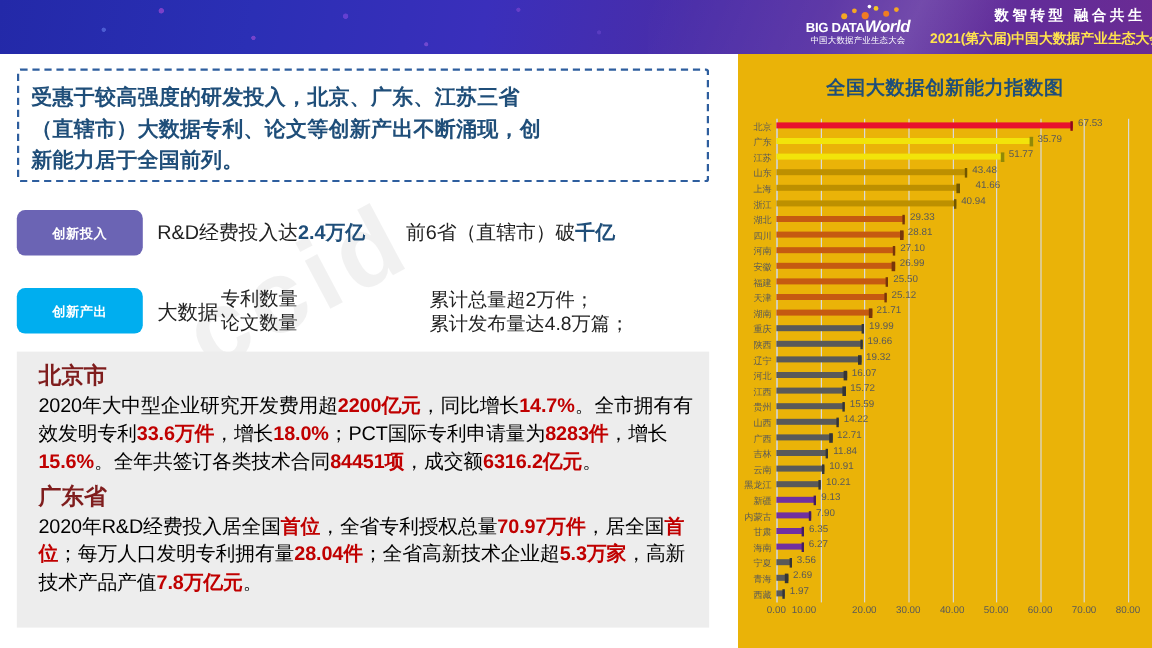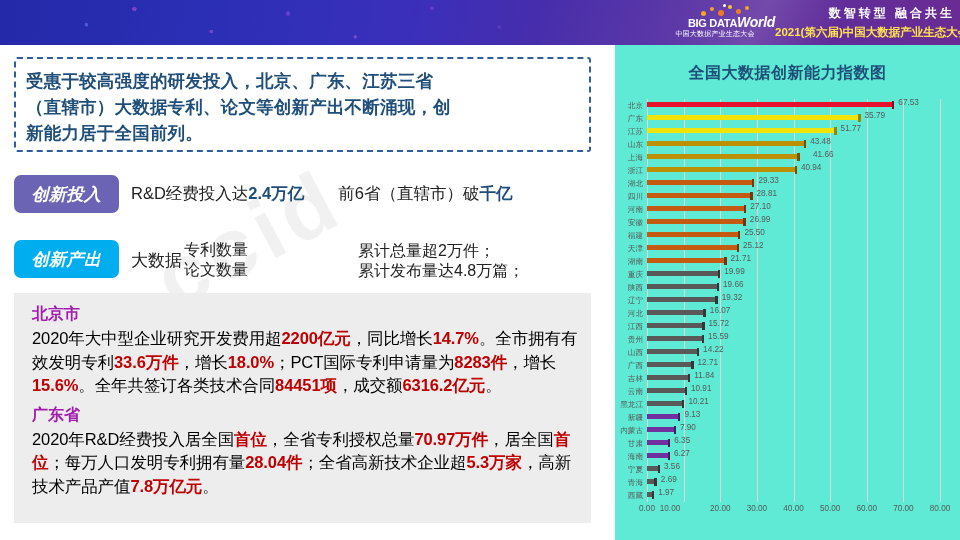--- a/index.html
+++ b/index.html
@@ -30,21 +30,21 @@
   .banner-title{
     position:absolute;left:12px;top:7px;
     font-size:21px;font-weight:bold;color:#FFF100;
     letter-spacing:.5px;white-space:nowrap;
     text-shadow:0 1px 2px rgba(0,0,0,.35);
   }
   .logo-block{position:absolute;left:655px;top:4px;width:120px;height:38px;}
   .logo-dots{position:absolute;left:40px;top:0px;width:70px;height:14px;}
   .logo-dots i{position:absolute;border-radius:50%;display:block;}
   .logo-main{
-    position:absolute;left:0;top:10px;width:120px;text-align:right;
+    position:absolute;left:0;top:10px;width:120px;text-align:center;
     font-size:11px;font-weight:bold;color:#ffffff;letter-spacing:-.3px;white-space:nowrap;
   }
   .logo-main .w{color:#ffffff;font-size:14px;font-style:italic;}
   .logo-sub{
     position:absolute;left:0;top:25px;width:120px;text-align:center;
     font-size:7px;color:#ffffff;letter-spacing:.2px;white-space:nowrap;
   }
   .hdr-right{position:absolute;left:775px;top:5px;width:180px;text-align:right;}
   .hdr-line1{font-size:12px;font-weight:bold;color:#ffffff;letter-spacing:3px;white-space:nowrap;}
   .hdr-line2{font-size:11.5px;font-weight:bold;color:#FFE24D;letter-spacing:0px;margin-top:3px;white-space:nowrap;}
@@ -73,47 +73,47 @@
   .callout p{
     margin:0;padding:9px 10px 0 10px;
     font-size:17.5px;font-weight:bold;color:#1F4E79;line-height:26px;
     letter-spacing:.2px;
   }
 
   .row{position:absolute;left:14px;}
   .badge{
     width:105px;height:38px;border-radius:7px;
     display:flex;align-items:center;justify-content:center;
-    color:#ffffff;font-size:17px;font-weight:bold;letter-spacing:.5px;font-style:italic;
+    color:#ffffff;font-size:11px;font-weight:bold;letter-spacing:.5px;
   }
   .badge-invest{background:#6B64B4;}
   .badge-output{background:#00AEEF;}
 
   .r1{top:130px;}
   .r1-txt{position:absolute;left:131px;top:138px;font-size:16.5px;color:#222;white-space:nowrap;}
   .r1-txt b{color:#1F4E79;}
   .r1-gap{display:inline-block;width:34px;}
 
   .r2{top:195px;}
   .r2-wrap{position:absolute;left:131px;top:195px;display:flex;align-items:center;}
   .r2-bd{font-size:17px;color:#222;}
   .r2-two{margin-left:2px;font-size:16px;color:#222;line-height:20px;}
   .r2-vals{position:absolute;left:358px;top:196px;font-size:16px;color:#222;line-height:20px;}
 
   .greybox{
     position:absolute;left:14px;top:248px;width:577px;height:230px;
     background:#EDEDED;
   }
   .gb-in{padding:8px 10px 0 18px;}
-  .gb-h{font-size:16px;font-weight:bold;color:#a21caf;line-height:25px;margin:0 0 1px 0;}
+  .gb-h{font-size:19px;font-weight:bold;color:#7f1d1d;line-height:25px;margin:0 0 1px 0;}
   .gb-p{font-size:16.5px;color:#000;line-height:23.5px;margin:0 0 4px 0;letter-spacing:-.1px;}
   .gb-p b{color:#C00000;}
 
   
-  .chart{position:absolute;left:615px;top:45px;width:345px;height:495px;background:#5eead4;}
+  .chart{position:absolute;left:615px;top:45px;width:345px;height:495px;background:#eab308;}
   .chart-title{
     position:absolute;left:0;top:18px;width:345px;text-align:center;
     font-size:16px;font-weight:bold;color:#1F4E79;letter-spacing:.5px;
   }
   .plot{
     position:absolute;left:32px;top:54px;width:293px;height:403px;
   }
   .plot .gridline{
     position:absolute;top:0;width:1px;height:403px;background:#D9D9D9;
   }

